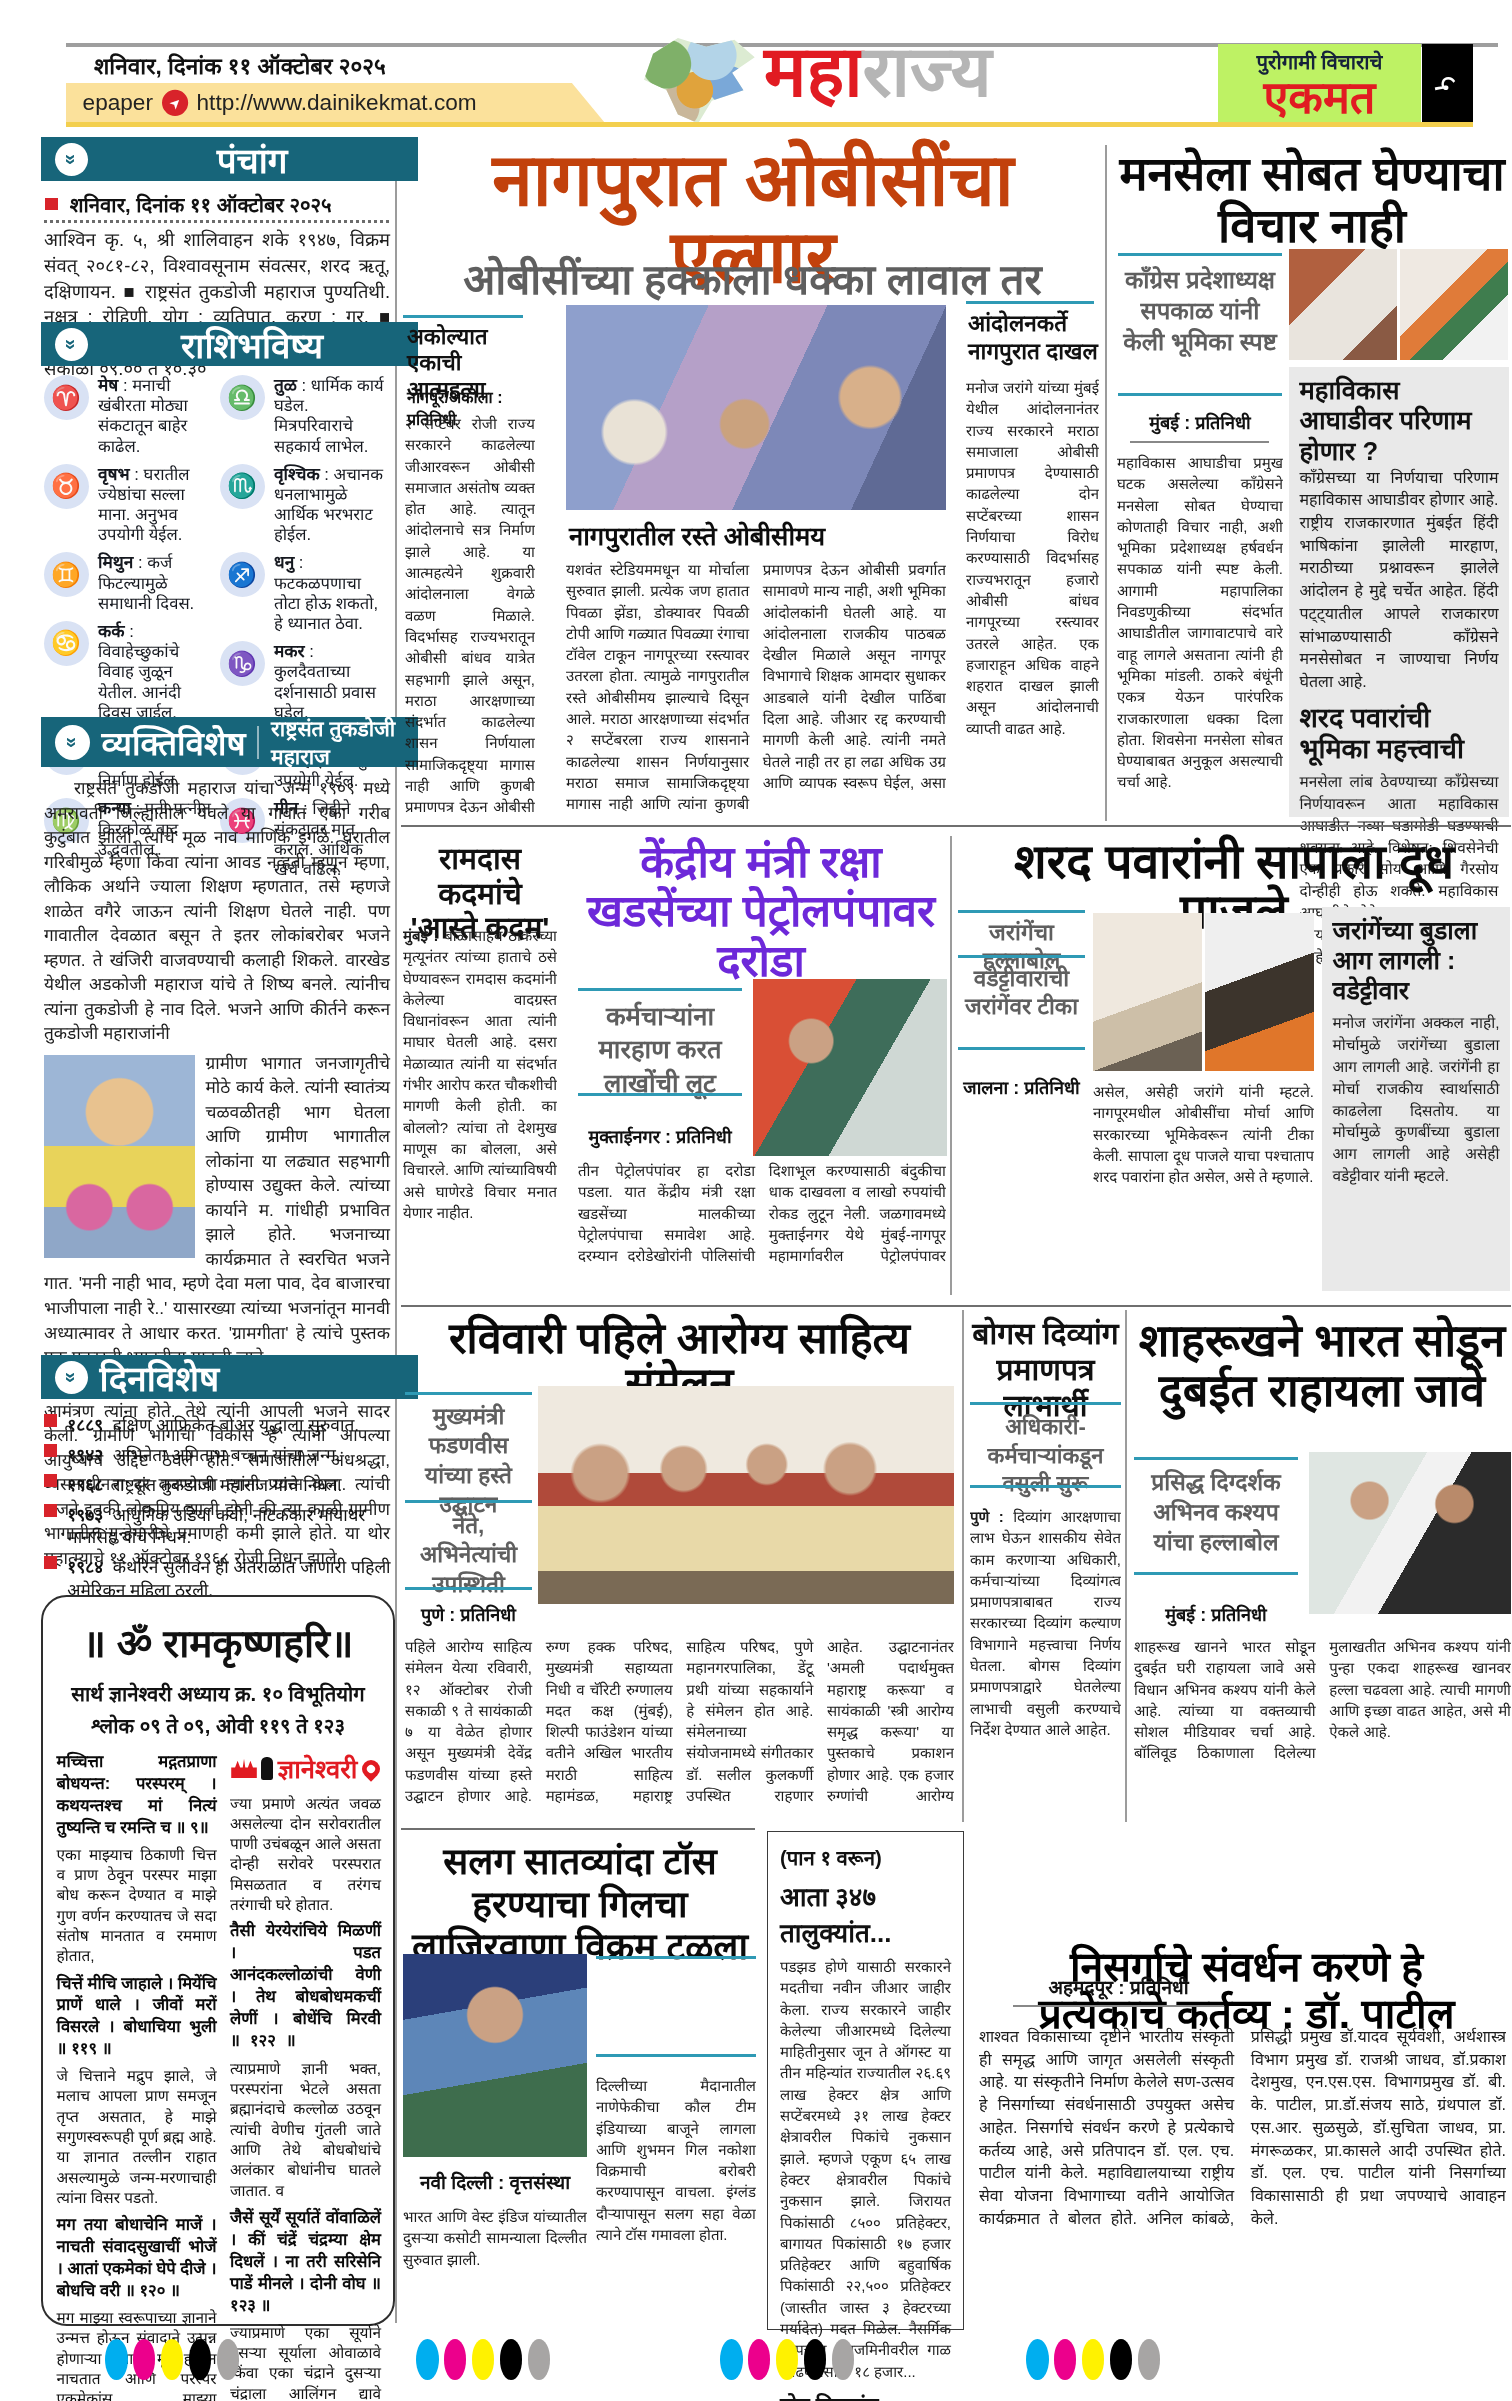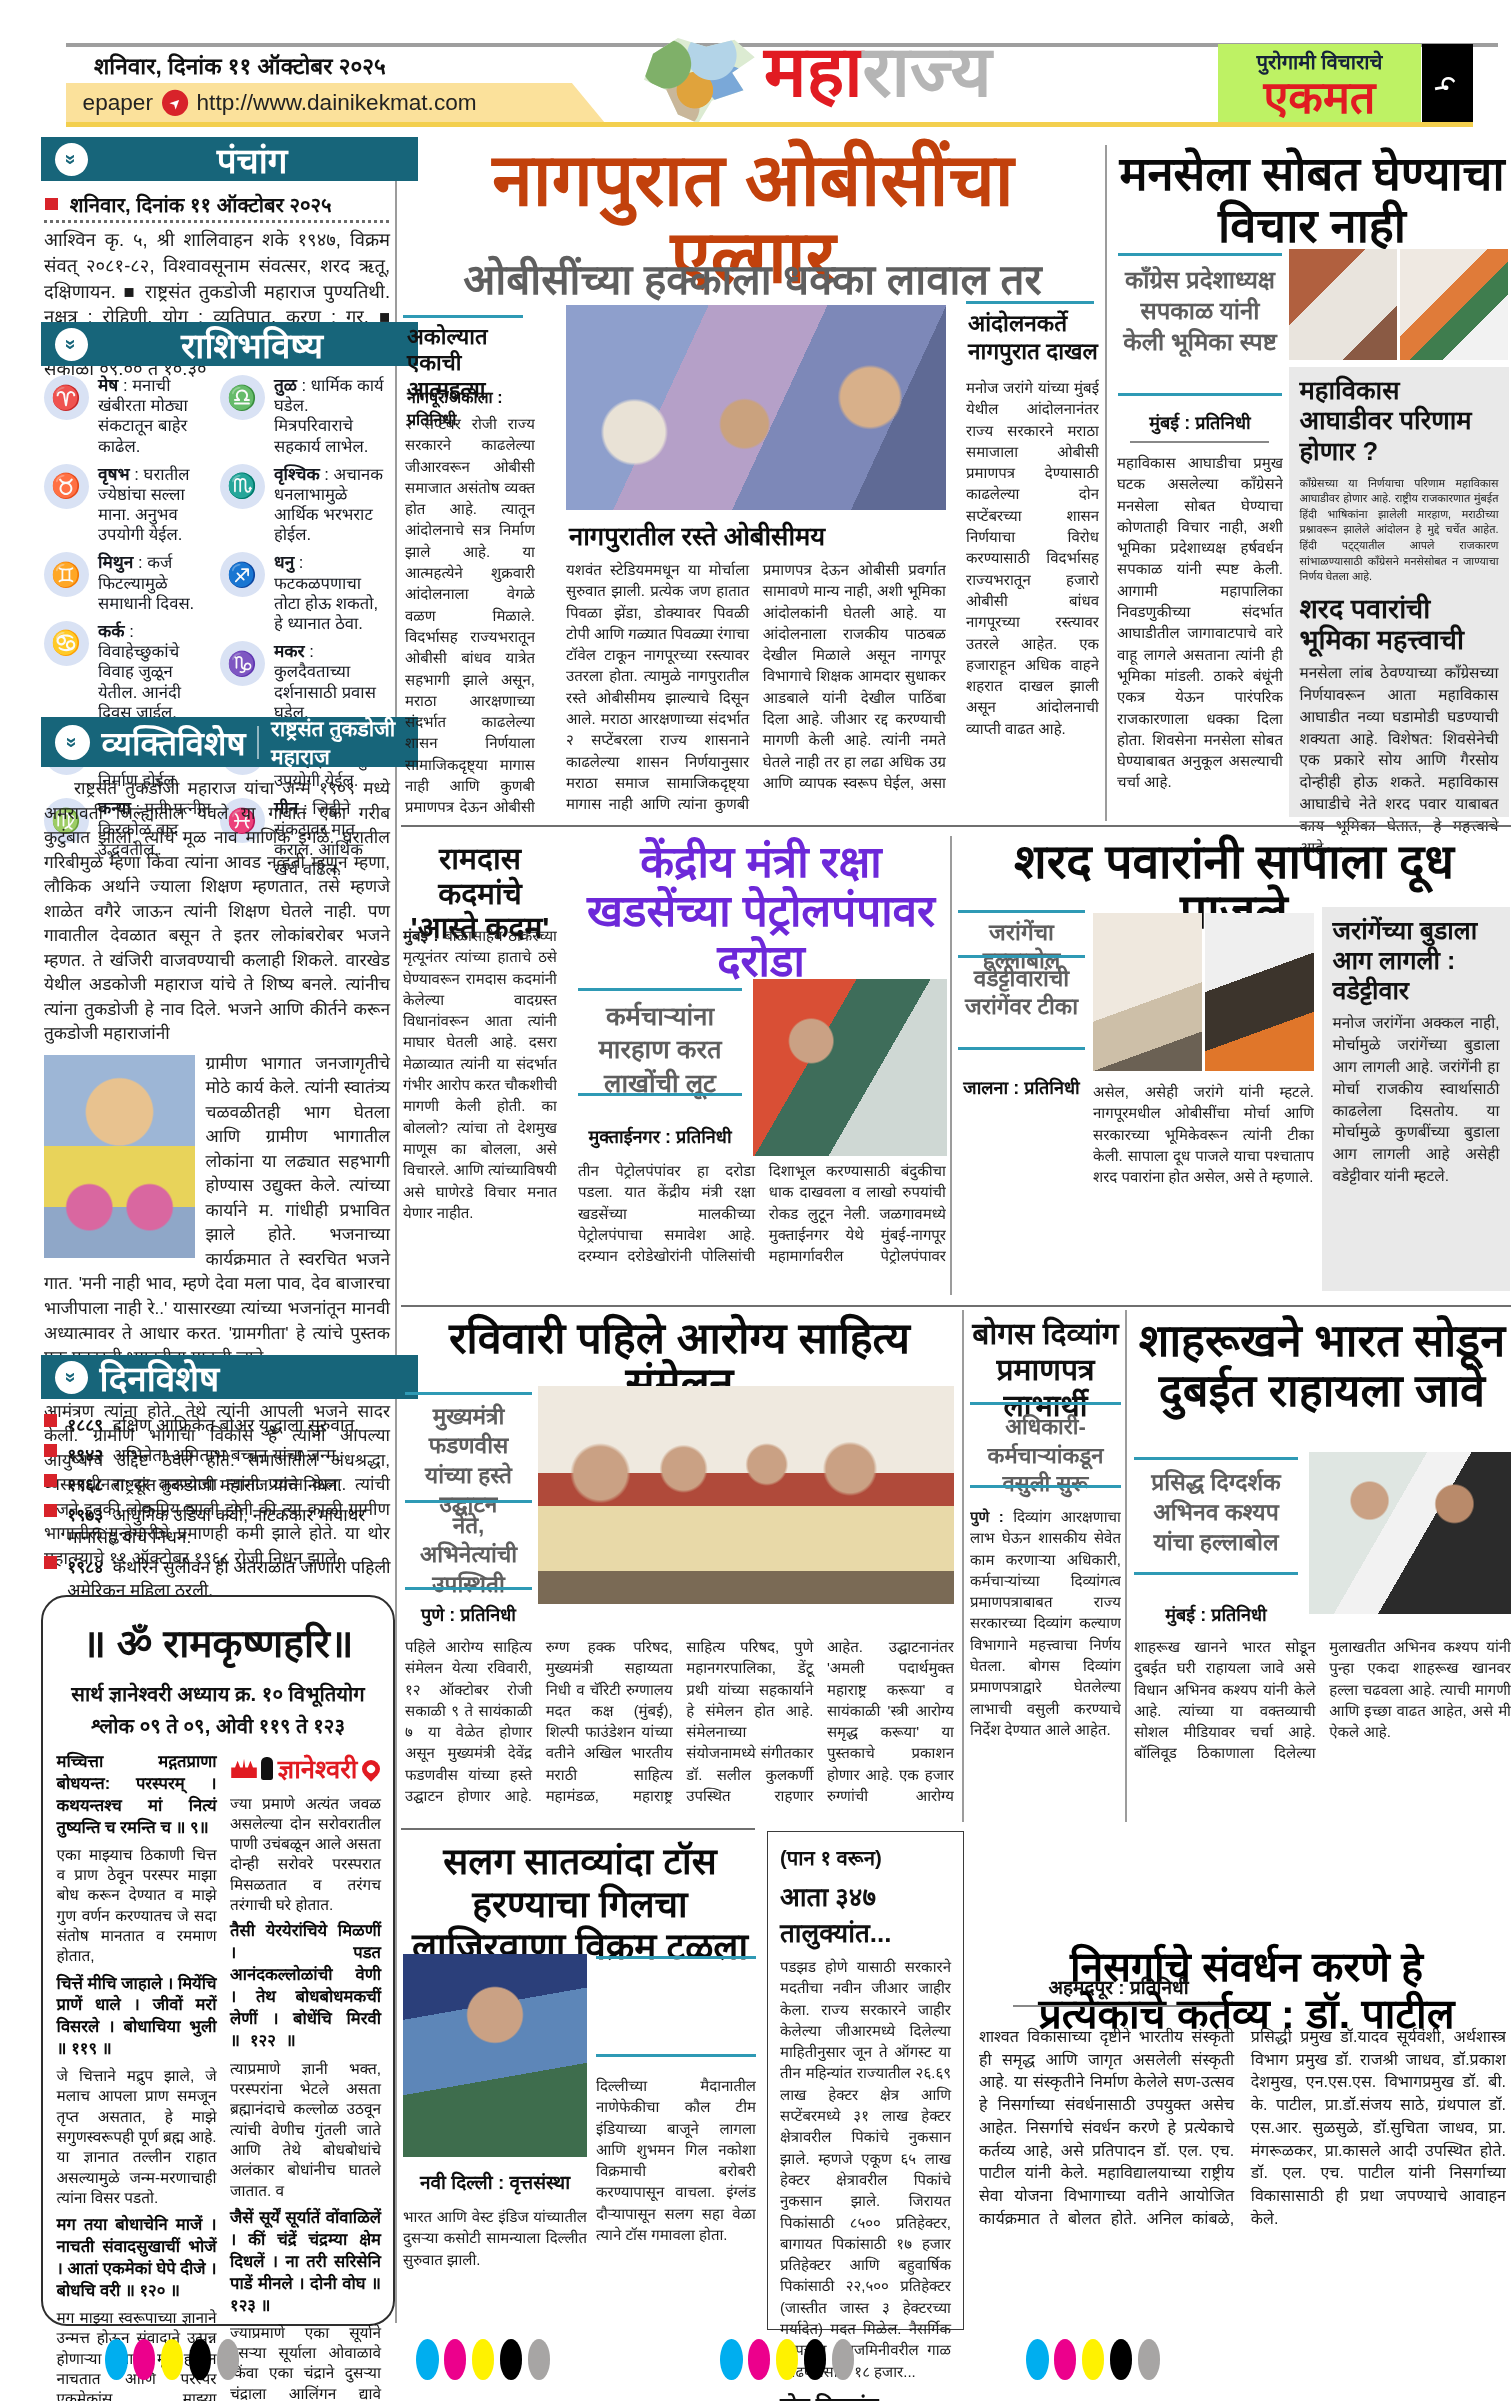--- a/index.html
+++ b/index.html
@@ -275,21 +275,21 @@
   <div class="abs rule2" style="left:1118px;top:393px;width:164px;"></div>
   <div class="abs bold center" style="left:1118px;top:410px;width:164px;font-size:18px;">मुंबई : प्रतिनिधी</div>
   <div class="abs hline" style="left:1130px;top:441px;width:139px;height:1.5px;background:#888;"></div>
   <div class="abs jus" style="left:1117px;top:452px;width:166px;height:365px;font-size:15px;overflow:hidden;">महाविकास आघाडीचा प्रमुख घटक असलेल्या काँग्रेसने मनसेला सोबत घेण्याचा कोणताही विचार नाही, अशी भूमिका प्रदेशाध्यक्ष हर्षवर्धन सपकाळ यांनी स्पष्ट केली. आगामी महापालिका निवडणुकीच्या संदर्भात आघाडीतील जागावाटपाचे वारे वाहू लागले असताना त्यांनी ही भूमिका मांडली. ठाकरे बंधूंनी एकत्र येऊन पारंपरिक राजकारणाला धक्का दिला होता. शिवसेना मनसेला सोबत घेण्याबाबत अनुकूल असल्याची चर्चा आहे.</div>
 
   <div class="abs photo" style="left:1289px;top:249px;width:108px;height:111px;background:linear-gradient(135deg,#b1603f 0 35%,#e9e4dd 35% 75%,#8a5a44 75%);"></div>
   <div class="abs photo" style="left:1400px;top:249px;width:108px;height:111px;background:linear-gradient(135deg,#efe9e2 0 40%,#e07b39 40% 55%,#3f7d4e 55% 70%,#f2f2f2 70%);"></div>
 
   <div class="abs gbox" style="left:1289px;top:367px;width:220px;height:450px;padding:7.5px 10.5px;box-sizing:border-box;">
     <div class="bold" style="font-size:25.6px;line-height:1.2;">महाविकास आघाडीवर परिणाम होणार ?</div>
-    <div class="jus" style="font-size:11px;margin-top:9px;">काँग्रेसच्या या निर्णयाचा परिणाम महाविकास आघाडीवर होणार आहे. राष्ट्रीय राजकारणात मुंबईत हिंदी भाषिकांना झालेली मारहाण, मराठीच्या प्रश्नावरून झालेले आंदोलन हे मुद्दे चर्चेत आहेत. हिंदी पट्ट्यातील आपले राजकारण सांभाळण्यासाठी काँग्रेसने मनसेसोबत न जाण्याचा निर्णय घेतला आहे.</div>
+    <div class="jus" style="font-size:16px;margin-top:0;">काँग्रेसच्या या निर्णयाचा परिणाम महाविकास आघाडीवर होणार आहे. राष्ट्रीय राजकारणात मुंबईत हिंदी भाषिकांना झालेली मारहाण, मराठीच्या प्रश्नावरून झालेले आंदोलन हे मुद्दे चर्चेत आहेत. हिंदी पट्ट्यातील आपले राजकारण सांभाळण्यासाठी काँग्रेसने मनसेसोबत न जाण्याचा निर्णय घेतला आहे.</div>
     <div class="bold" style="font-size:27px;line-height:1.15;margin-top:9px;">शरद पवारांची भूमिका महत्त्वाची</div>
     <div class="jus" style="font-size:15.4px;margin-top:6px;">मनसेला लांब ठेवण्याच्या काँग्रेसच्या निर्णयावरून आता महाविकास आघाडीत नव्या घडामोडी घडण्याची शक्यता आहे. विशेषत: शिवसेनेची एक प्रकारे सोय आणि गैरसोय दोन्हीही होऊ शकते. महाविकास आघाडीचे नेते शरद पवार याबाबत काय भूमिका घेतात, हे महत्त्वाचे आहे.</div>
   </div>
 
   <div class="abs hline" style="left:401px;top:825px;width:1110px;"></div>
 
   <div class="abs bold center" style="left:403px;top:842px;width:154px;font-size:30px;line-height:1.15;">
     <span>रामदास कदमांचे</span><br><span>'आस्ते कदम'</span>
   </div>
   <div class="abs jus" style="left:403px;top:925px;width:154px;height:361px;font-size:15px;overflow:hidden;">

